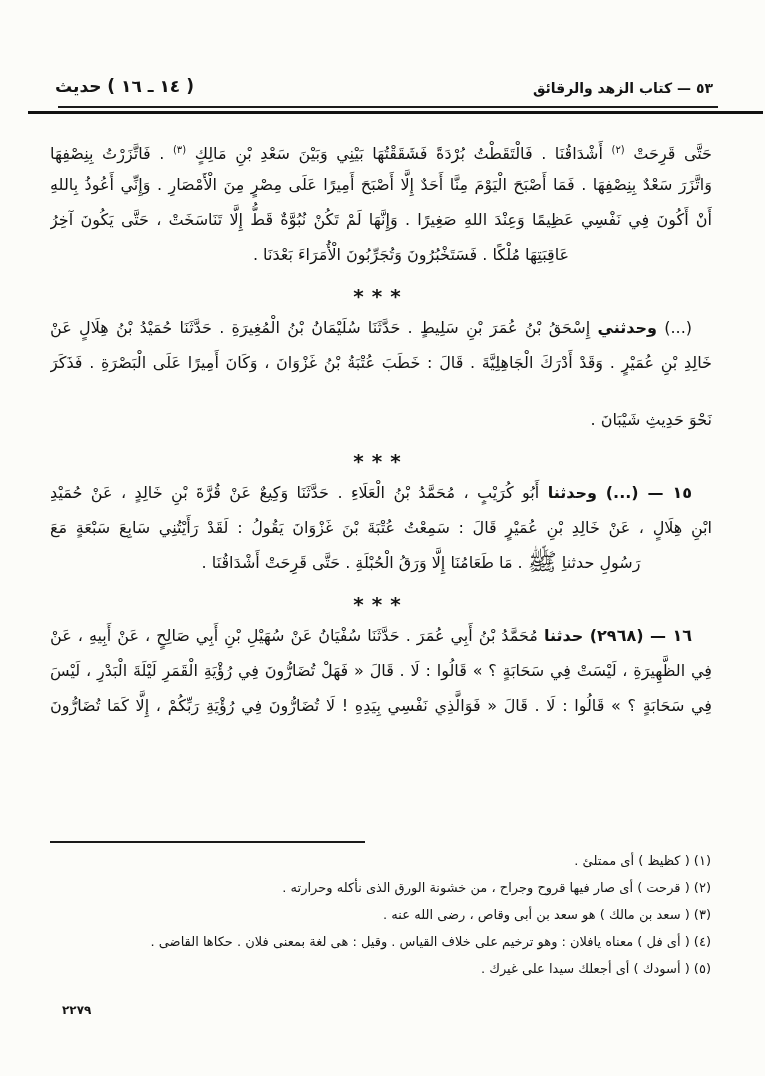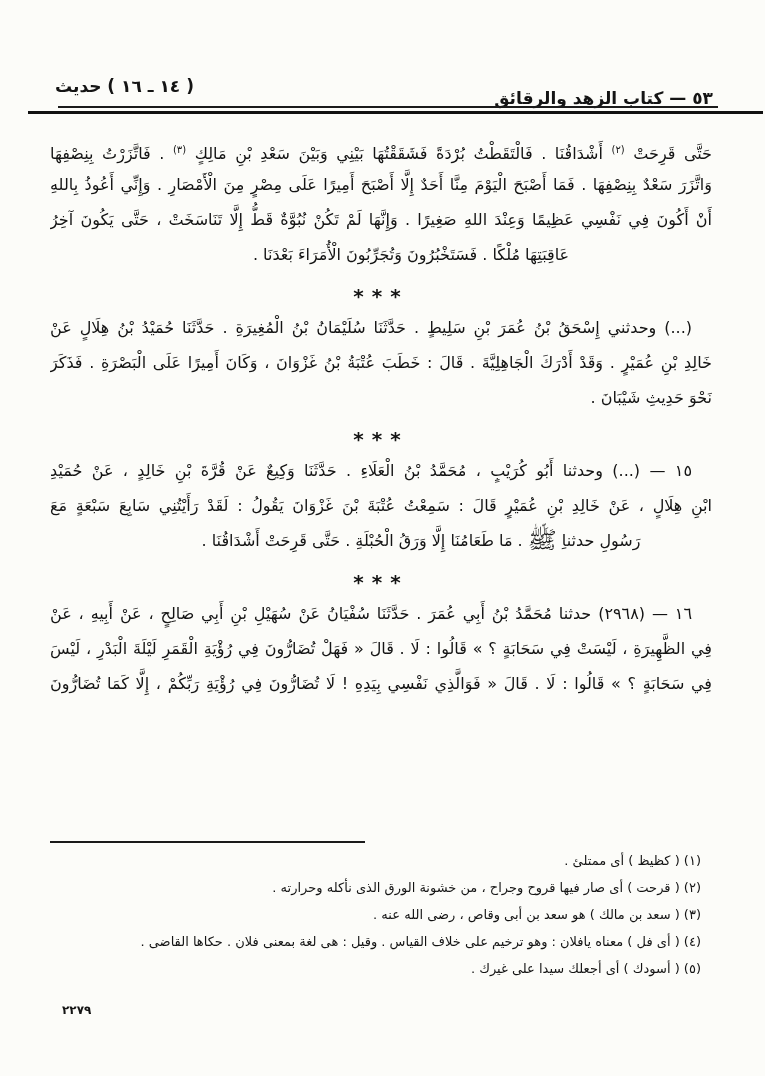--- a/index.html
+++ b/index.html
@@ -8,22 +8,22 @@
     width:765px;height:1076px;
     margin:0 auto;
     background:#fcfcf9;
     color:#141414;
     font-family:"DejaVu Sans", sans-serif;
     direction:rtl;
     overflow:hidden;
   }
   
   .hdr-right{
-    position:absolute;top:88px;right:52px;
-    font-size:17px;font-weight:bold;letter-spacing:0.5px;
+    position:absolute;top:80px;right:52px;
+    font-size:14px;font-weight:bold;letter-spacing:0.5px;
   }
   .hdr-left{
     position:absolute;top:76px;left:55px;
     font-size:17px;font-weight:bold;
   }
   .rule-thin{
     position:absolute;top:106px;right:47px;left:58px;
     height:2px;background:#1b1b1b;
   }
   .rule-thick{
@@ -36,37 +36,37 @@
   }
   .line{
     height:35px;line-height:35px;
     font-size:16px;
     text-align:justify;text-align-last:justify;
     overflow:hidden;
     white-space:nowrap;
   }
   .line.center{text-align:right;text-align-last:center;padding-left:60px;}
   .line.center2{text-align:center;text-align-last:center;padding-left:80px;}
-  .line.rshort{text-align-last:right;padding-left:62px;}
+  .line.rshort{text-align-last:right;padding-left:62px;margin-top:22px;}
   .line.indent{padding-right:20px;}
-  .seg-b{font-weight:normal;margin-top:29px;}
+  .seg-b{font-weight:bold;margin-top:29px;}
   .seg-sup{font-size:10px;vertical-align:6px;letter-spacing:0;}
   .seg-saw{font-size:24px;line-height:0;vertical-align:-2px;}
   .sep{
     height:38px;line-height:38px;
     text-align:center;text-align-last:center;
     font-size:20px;font-weight:bold;letter-spacing:8px;
   }
   .sep span{position:relative;top:5px;}
   
   .footnote-rule{
     position:absolute;top:841px;left:50px;width:315px;height:2px;background:#1a1a1a;
   }
   .footnotes{
-    position:absolute;top:847px;right:64px;left:50px;
+    position:absolute;top:847px;right:54px;left:50px;
   }
   .footnote{
     height:27px;line-height:27px;
     font-size:13px;
     text-align:right;
     overflow:hidden;white-space:nowrap;
   }
   .page-number{
     position:absolute;top:1003px;right:647px;left:62px;
     font-size:12px;font-weight:bold;text-align:left;

